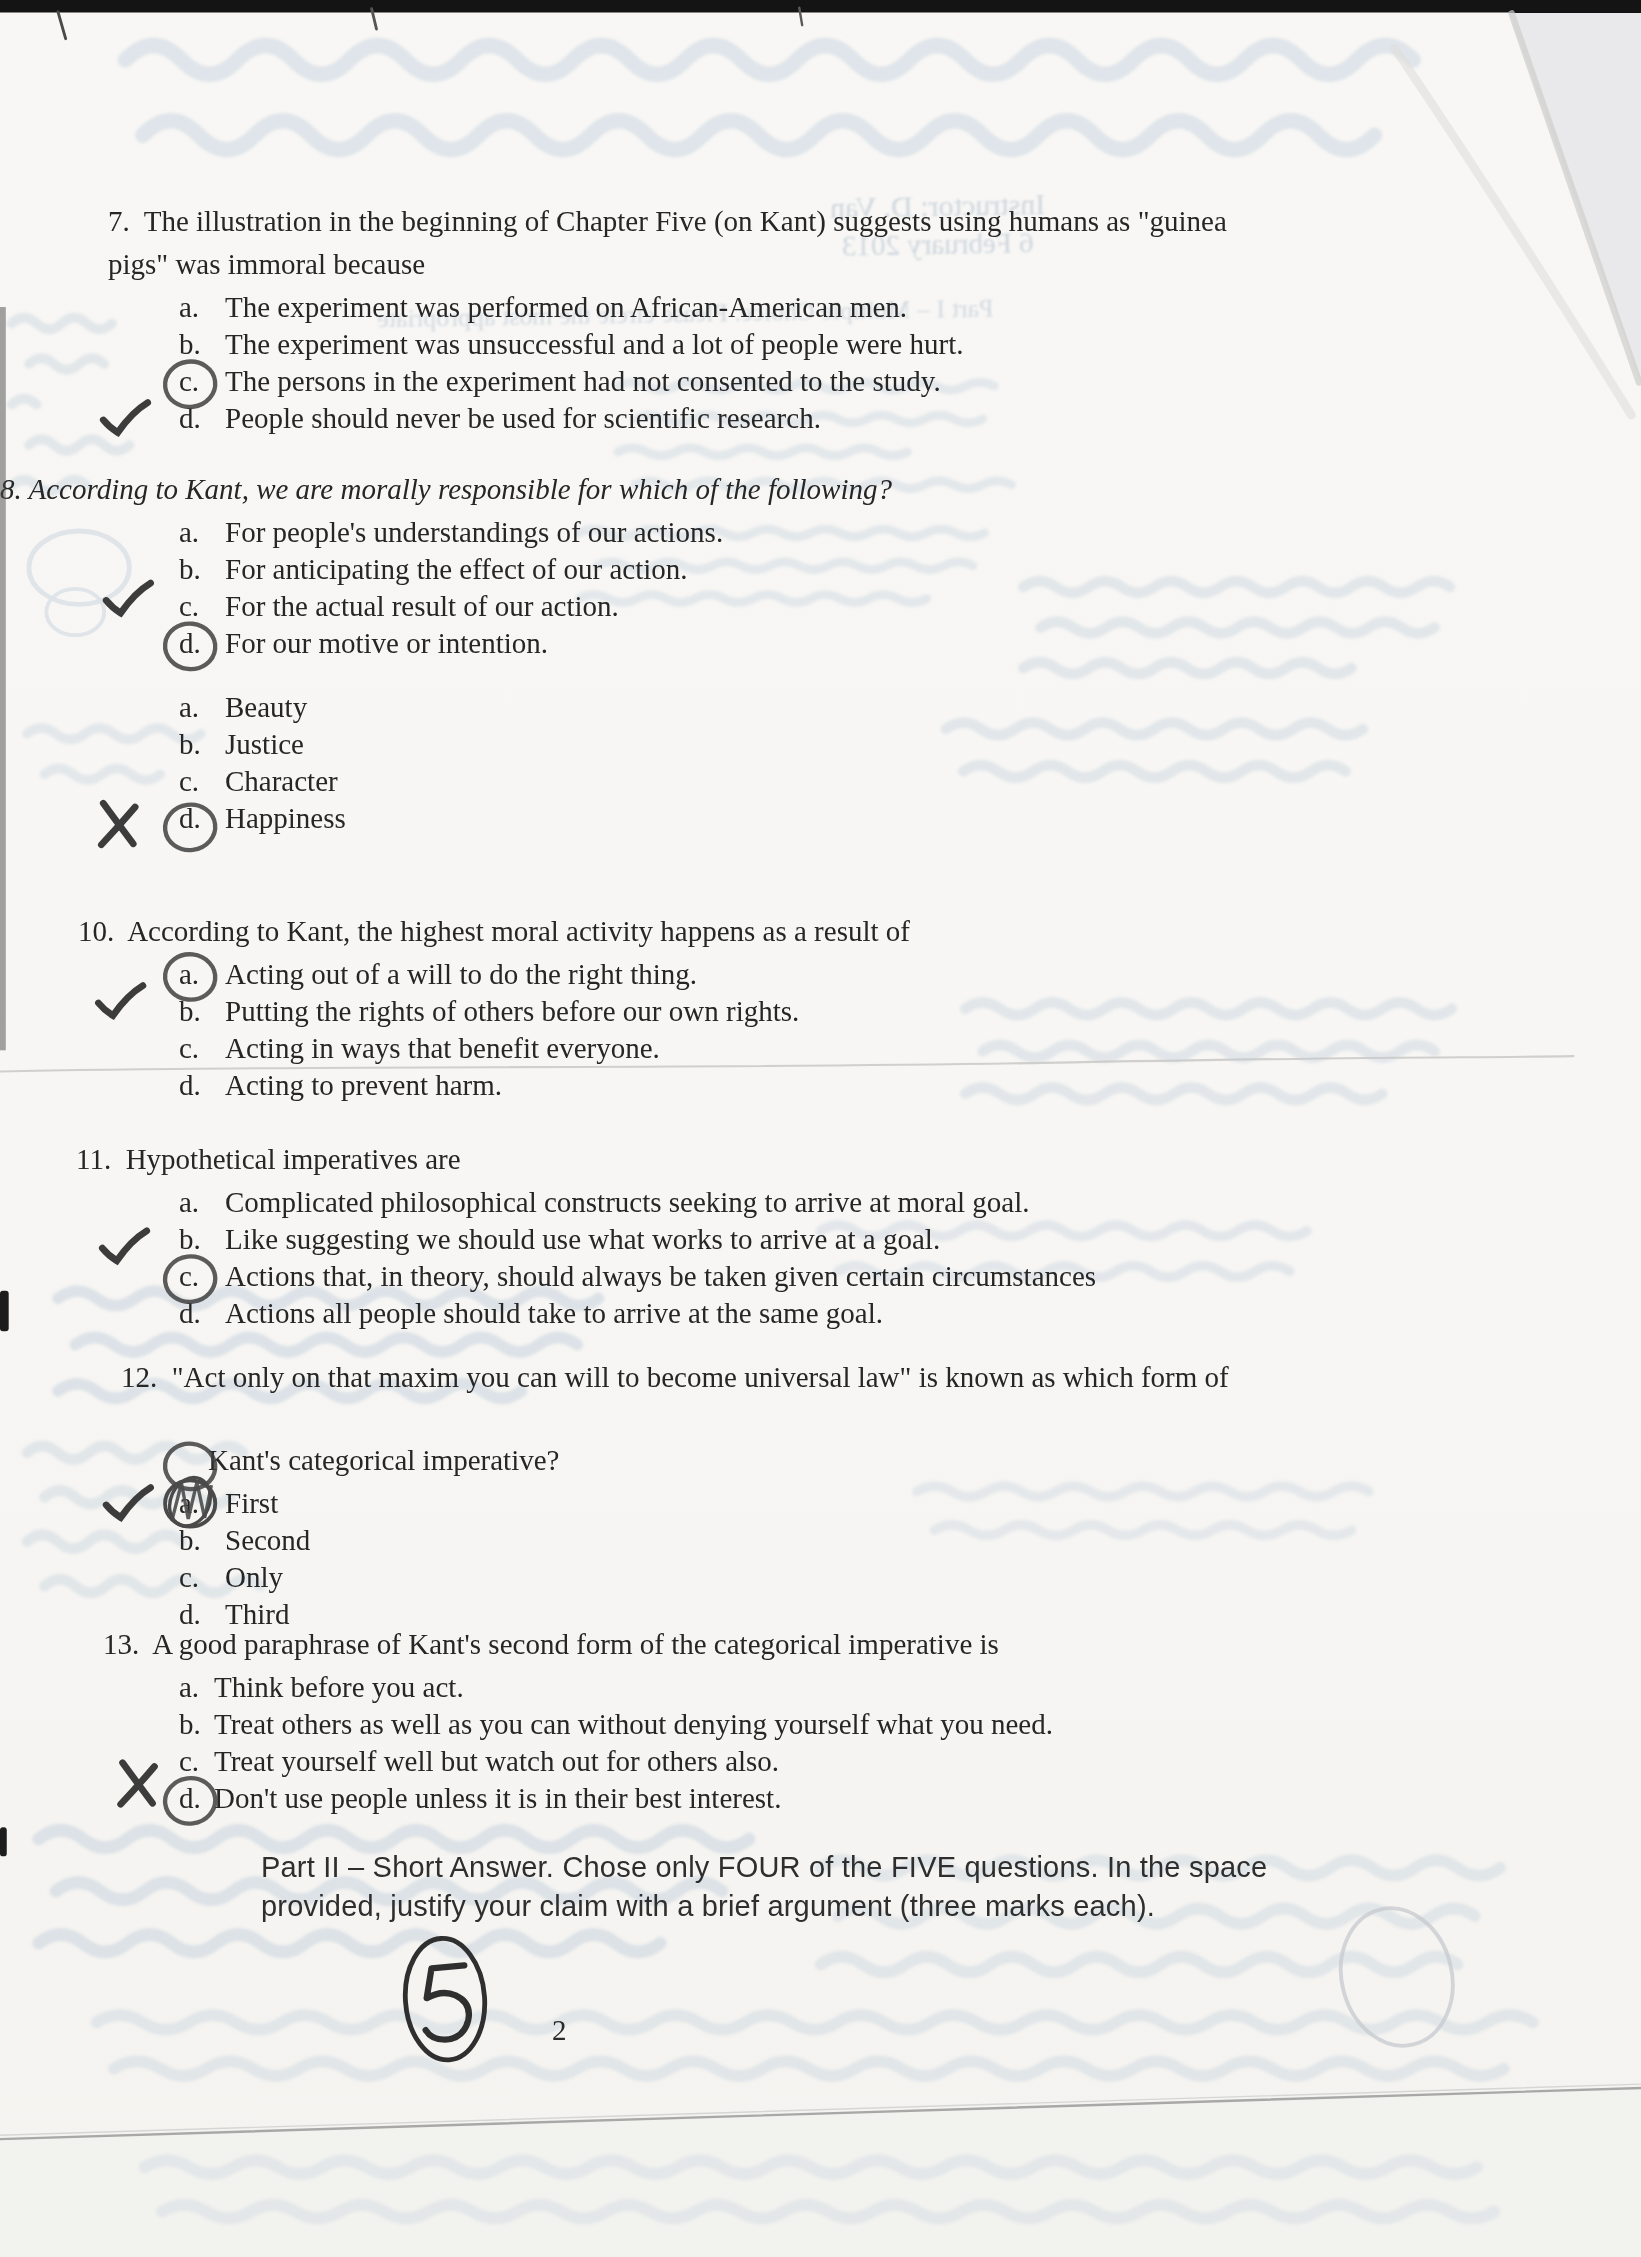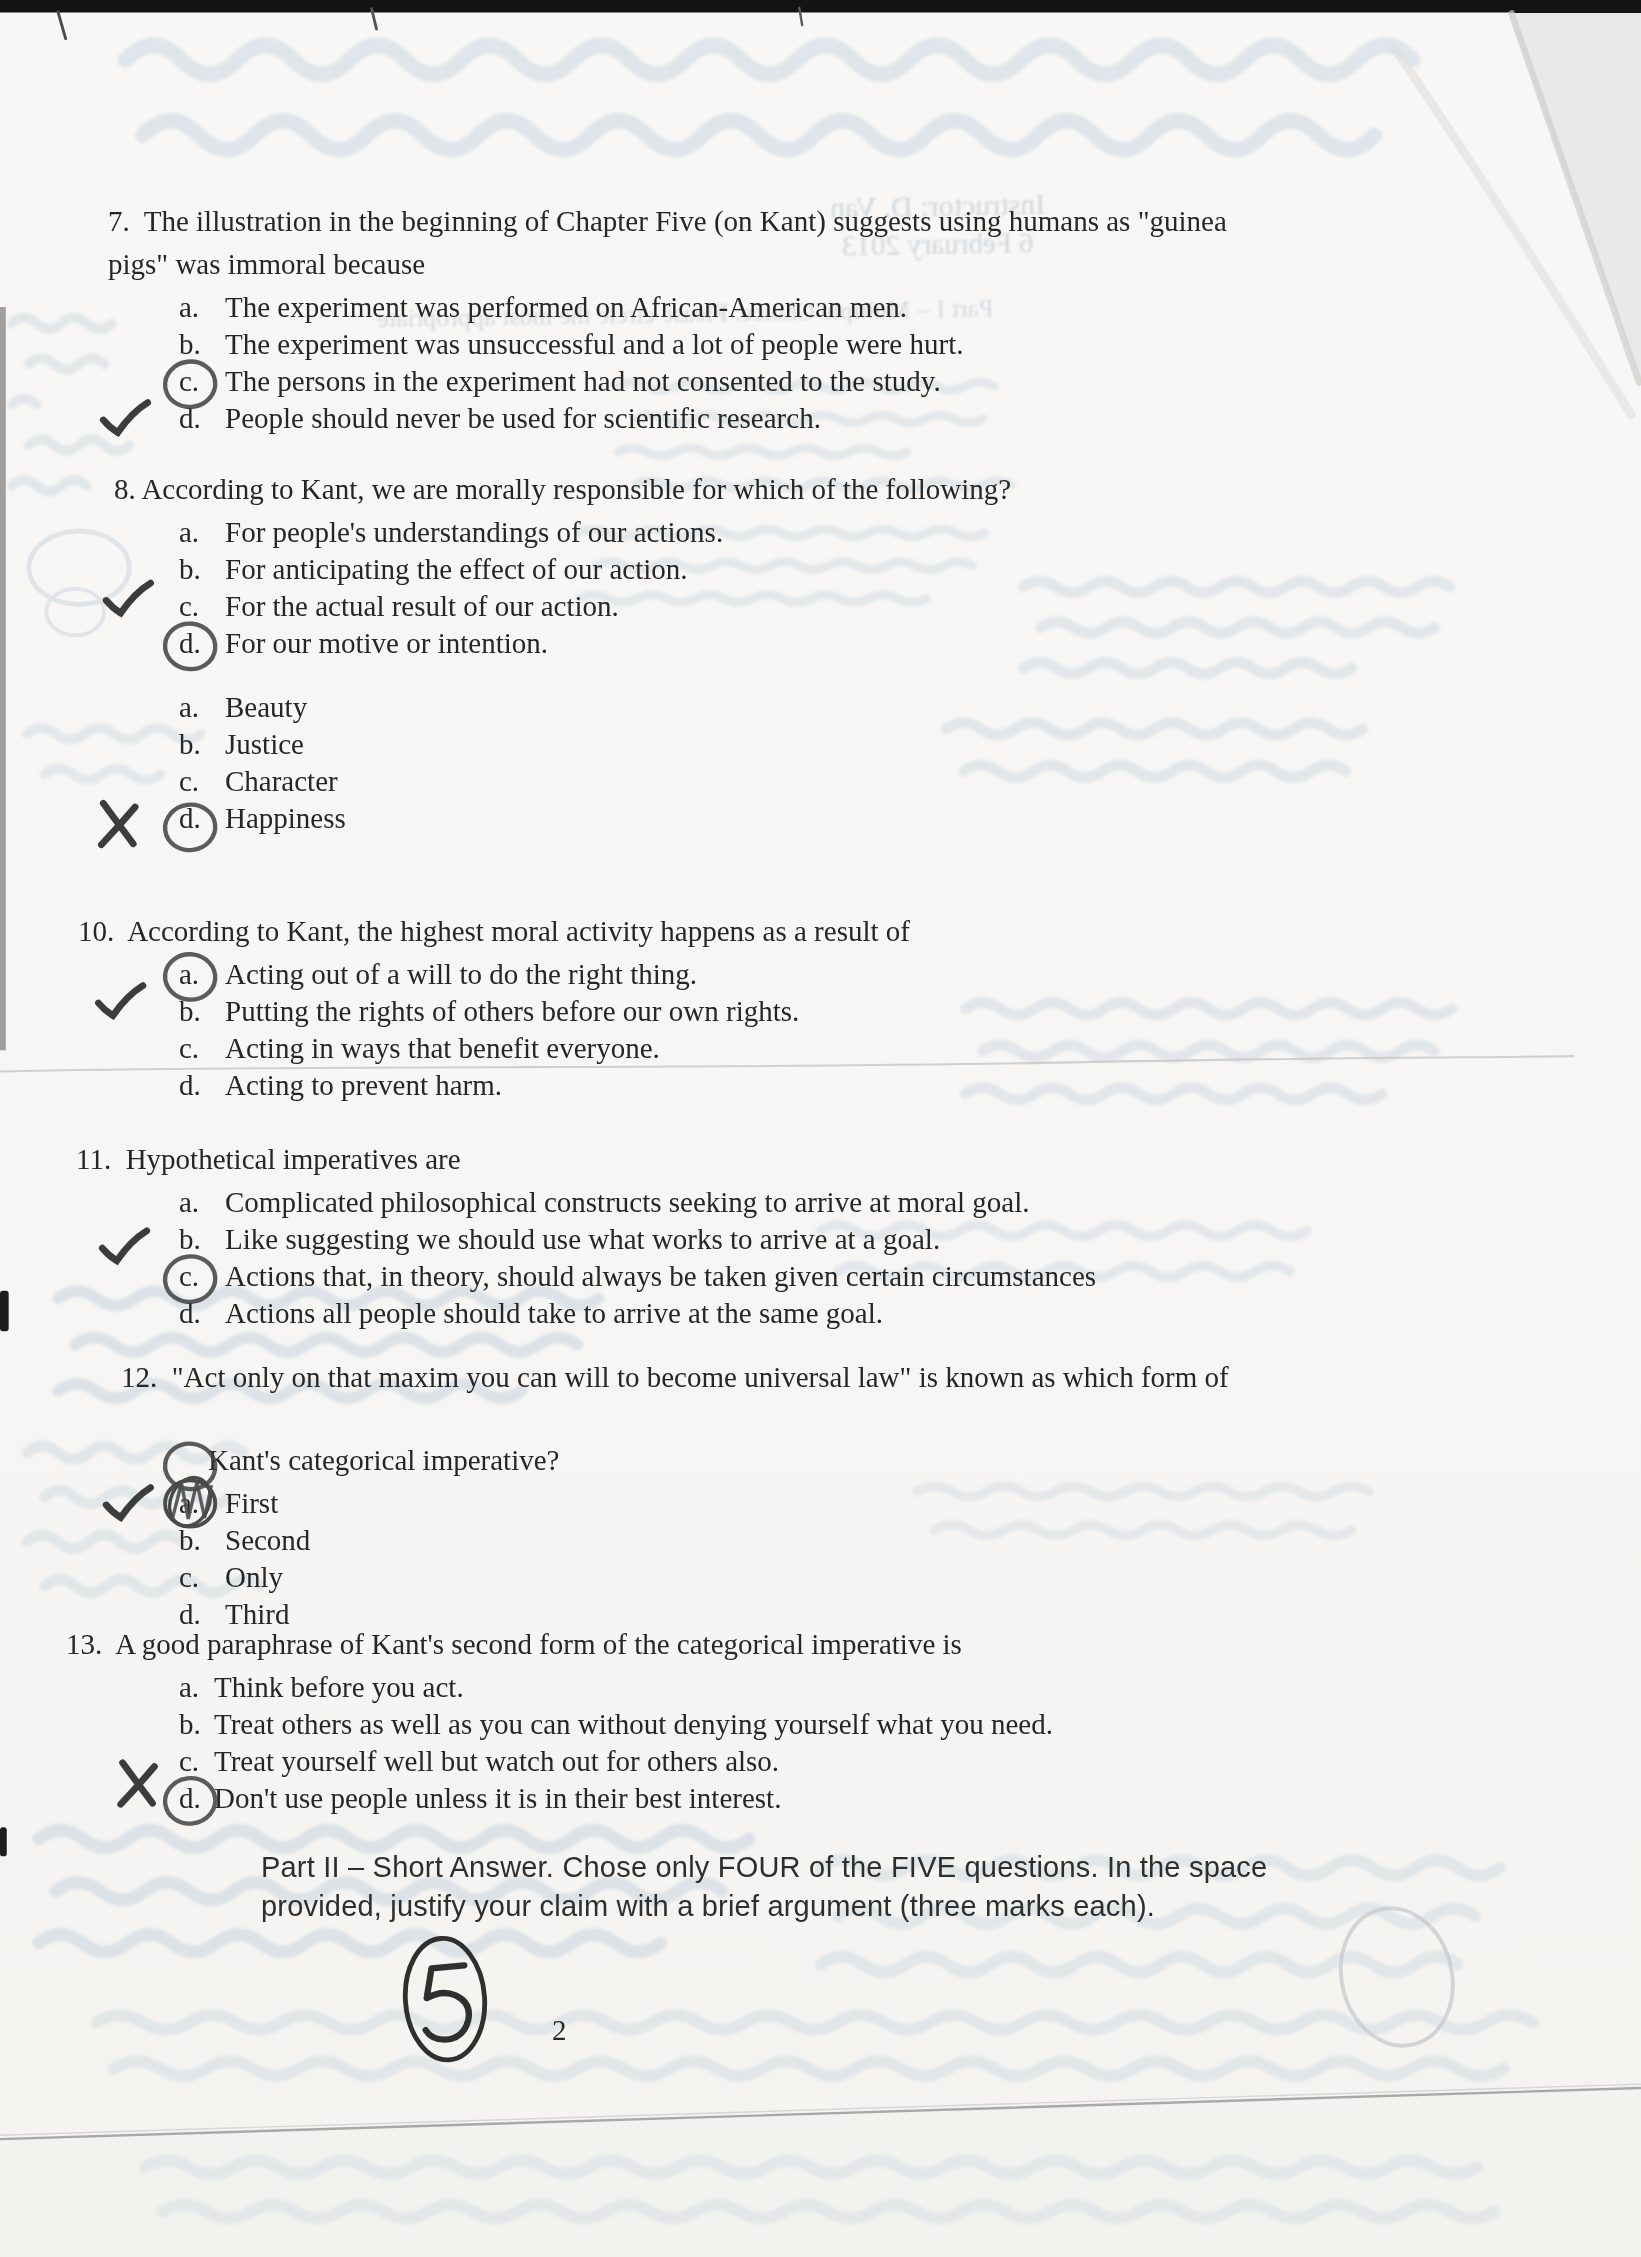--- a/index.html
+++ b/index.html
@@ -28,27 +28,27 @@
   #bleed-instructor{left:830px;top:189px;font-size:30px;}
   #bleed-date{left:842px;top:228px;font-size:29px;}
   #bleed-part1{left:377px;top:299px;font-size:26px;color:#ccd4dd;}
   
   .question{position:absolute;left:0;width:1641px;color:#262626;}
   .stem-line{height:43px;font-size:29px;white-space:pre;}
   .opt{position:relative;height:37px;font-size:29px;}
   .opt .letter{position:absolute;left:179px;}
   .opt .otext{position:absolute;left:225px;white-space:pre;}
   .q7 .stem-line{padding-left:108px;}
-  .q8 .stem-line{padding-left:114px;}
+  .q8 .stem-line{font-style:italic;}
   .q9 .stem-line{padding-left:116px;}
   .q10 .stem-line{padding-left:78px;font-family:Liberation Serif, serif;}
   .q11 .stem-line{padding-left:76px;}
   .q12 .stem-line{padding-left:121px;}
   .q12 .stem-line:nth-child(2){padding-left:208px;margin-top:40px;}
-  .q13 .stem-line{padding-left:66px;}
+  .q13 .stem-line{padding-left:103px;}
   .q13 .opt .otext{left:214px;}
   .q7{top:205px;} .q8{top:473px;} .q9{top:691px;} .q10{top:915px;}
   .q11{top:1143px;} .q12{top:1361px;} .q13{top:1628px;}
   #part2{
     position:absolute;left:261px;top:1848px;width:1207px;
     font-family:"Liberation Sans", sans-serif;font-size:29px;line-height:39px;
     color:#2e2e2e;letter-spacing:0.2px;
   }
   #page-number{position:absolute;left:552px;top:2014px;font-size:29px;color:#2b2b2b;}
   

